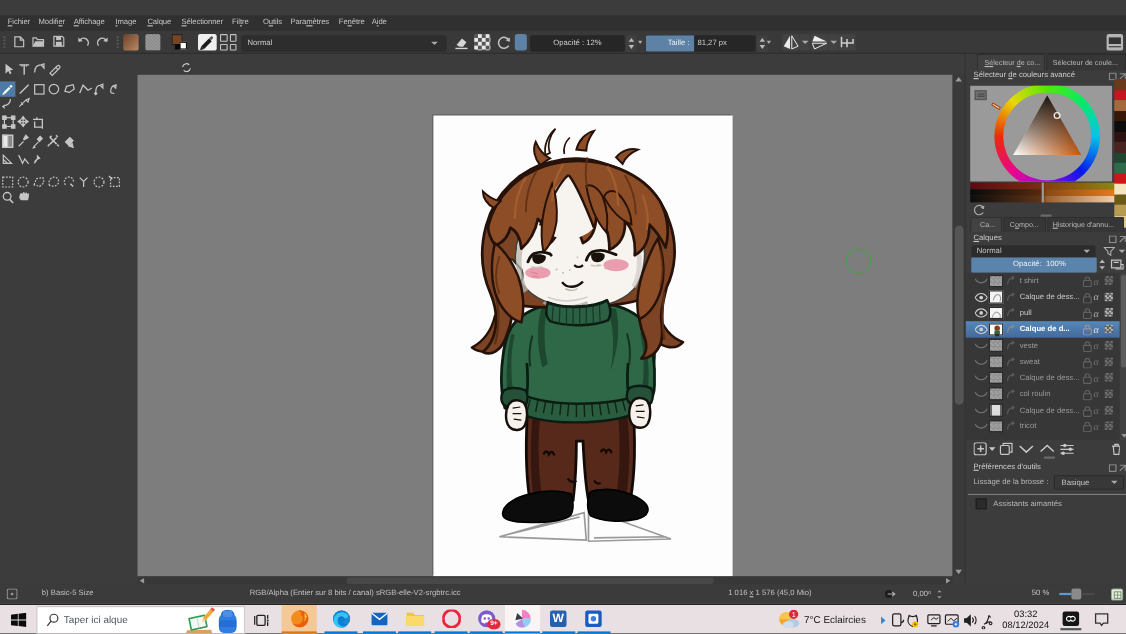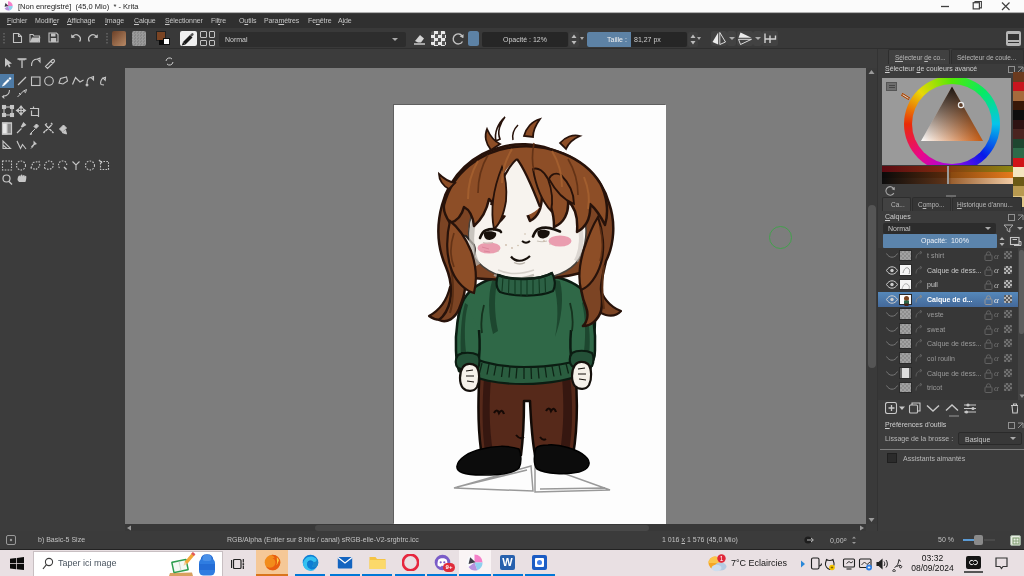--- a/index.html
+++ b/index.html
@@ -31,36 +31,20 @@
 
 .dtab{position:absolute;background:#3a3a3a;border:1px solid #2d2d2d;border-bottom:none;border-radius:2px 2px 0 0;color:#b9b9b9;font-size:6.5px;text-align:center}
 .hdr{position:absolute;color:#cecece;font-size:7px;white-space:nowrap}
 .combo{position:absolute;background:#2c2c2c;border-radius:2px;color:#c6c6c6;font-size:7px}
 .larrow{position:absolute;right:3px;top:50%;margin-top:-1.5px;width:0;height:0;border-left:3px solid transparent;border-right:3px solid transparent;border-top:3.5px solid #aaa}
 .lrow{position:absolute;left:0;width:132px;height:14.7px;font-size:7px;color:#9a9a9a}
 .lrow .nm{position:absolute;left:49px;top:4px;white-space:nowrap}
 </style></head><body>
 <div id="app">
 
-  <div id="title" class="abs">
-    <svg class="ico" style="left:3px;top:1px" width="10" height="10" viewBox="0 0 16 16">
-        <circle cx="8" cy="8" r="7.5" fill="#f9f9fb"></circle>
-        <path d="M8 .5a7.5 7.5 0 0 1 7.5 7.5L8 8z" fill="#f580c8"></path>
-        <path d="M15.5 8a7.5 7.5 0 0 1-5 7L8 8z" fill="#8fd0ef"></path>
-        <path d="M10.5 15a7.5 7.5 0 0 1-8-3L8 8z" fill="#b591dd"></path>
-        <path d="M4 3.2l4.8 4.6-6.3 1.4z" fill="#3c3c46"></path>
-      </svg>
-    <span class="txt" style="left:18px;top:2px">[Non enregistré]&nbsp; (45,0 Mio)&nbsp; * - Krita</span>
-    <svg class="ico" style="left:935px;top:0" width="85" height="13" viewBox="0 0 85 13">
-        <path d="M6 6.5h8" stroke="#404040" stroke-width="1.3" fill="none"></path>
-        <rect x="38.2" y="2.7" width="6.2" height="6.2" fill="none" stroke="#404040" stroke-width="1.2"></rect>
-        <path d="M40 2.7v-1.2h6.4v6.4h-1.6" fill="none" stroke="#404040" stroke-width="1.1"></path>
-        <path d="M67 2.5l7.5 7.5m0-7.5L67 10" stroke="#404040" stroke-width="1.2"></path>
-      </svg>
-  </div>
 
   <div id="menubar" class="abs">
     <span style="left:7px"><u>F</u>ichier</span>
     <span style="left:35px">Modifi<u>e</u>r</span>
     <span style="left:67px"><u>A</u>ffichage</span>
     <span style="left:105px"><u>I</u>mage</span>
     <span style="left:134px"><u>C</u>alque</span>
     <span style="left:165px"><u>S</u>électionner</span>
     <span style="left:211px">Fil<u>t</u>re</span>
     <span style="left:239px">O<u>u</u>tils</span>
@@ -742,21 +726,21 @@
 
   <div id="taskbar" class="abs">
     <svg class="ico" style="left:10px;top:7px" width="14" height="13" viewBox="0 0 14 13">
         <path d="M0 1.8L6.2 1v5.2H0zM6.9 0.9L14 0v6.2H6.9zM0 7h6.2v5.2L0 11.4zM6.9 7H14v6L6.9 12.2z" fill="#0b0b0b"></path>
       </svg>
     <div class="abs" style="left:33px;top:1px;width:190px;height:26px;background:#fff;border:1px solid #c8bfc2"></div>
     <svg class="ico" style="left:42px;top:7px" width="12" height="13" viewBox="0 0 12 13">
         <circle cx="7" cy="5" r="3.6" fill="none" stroke="#3c3c3c" stroke-width="1.1"></circle>
         <path d="M4.4 7.6L1 12" stroke="#3c3c3c" stroke-width="1.2"></path>
       </svg>
-    <span class="txt" style="left:58px;top:8px;font-size:9px;color:#4a5560">Taper ici mage</span>
+    <span class="txt" style="left:58px;top:8px;font-size:9px;color:#4a5560">Taper ici alque</span>
     <svg class="ico" style="left:168px;top:2px" width="55" height="25" viewBox="0 0 55 25">
       <path d="M2 21l22-.5 1 3.5H1z" fill="#d9a05f"></path>
       <g transform="rotate(-12 12 14)">
           <rect x="4" y="8" width="16" height="12" rx="1" fill="#2e9e4f"></rect>
           <rect x="5.5" y="9.5" width="13" height="9" fill="#f4f9f4"></rect>
           <path d="M12 9.5v9" stroke="#cfd8cf" stroke-width="1"></path>
         </g>
       <g transform="rotate(40 22 8)">
           <rect x="19" y="1" width="3.4" height="12" fill="#f2a93b"></rect>
           <path d="M19 13l1.7 3.6 1.7-3.6z" fill="#f5cf9e"></path>
@@ -851,21 +835,21 @@
         <path d="M67 6.5h2l3-2.8v8.6l-3-2.8h-2z" fill="#1f1f1f"></path>
         <path d="M74 5.5c1 1.2 1 3.3 0 4.5M76 4c1.8 2 1.8 6 0 7.5" stroke-width="1"></path>
         <path d="M84.5 11.5c3-1 4-4.5 4.5-8M89 3.5l1.5 2M84 13.5a1.2 1.2 0 1 0 .1 0M90.5 9.5a1.2 1.2 0 1 0 .1 0M91 9.5c-1.5-.5-3.5 0-4.5 1.5" stroke-width="1"></path>
       </g>
       <circle cx="22" cy="11.5" r="2.8" fill="#f5c400"></circle>
         <path d="M20.8 11.5h2.4M22 10.3v2.4" stroke="#6a5500" stroke-width="0.7"></path>
       <circle cx="59" cy="11.5" r="3" fill="#2f7de1"></circle>
         <path d="M57.7 11.5h2.6M59 10.2v2.6" stroke="#fff" stroke-width="0.8"></path>
     </svg>
     <div class="txt" style="left:905px;top:3px;width:55px;text-align:center;font-size:8.5px;color:#111">03:32</div>
-    <div class="txt" style="left:905px;top:13px;width:55px;text-align:center;font-size:8.5px;color:#111">08/09/2024</div>
+    <div class="txt" style="left:905px;top:13px;width:55px;text-align:center;font-size:8.5px;color:#111">08/12/2024</div>
     <div class="abs" style="left:966px;top:6px;width:15px;height:13px;background:#151515;border-radius:2px"><svg width="15" height="13">
           <path d="M3.5 6.5a2.2 2.2 0 0 1 4-1.2 2.2 2.2 0 0 1 4 1.2 2.2 2.2 0 0 1-4 1.2 2.2 2.2 0 0 1-4-1.2z" fill="none" stroke="#fff" stroke-width="1"></path>
         </svg></div>
     <div class="abs" style="left:964px;top:21px;width:19px;height:1.5px;background:#555"></div>
     <svg class="ico" style="left:994px;top:6px" width="15" height="15" viewBox="0 0 15 15">
         <path d="M2 2h11v8.5H9l-1.5 2-1.5-2H2z" fill="none" stroke="#333" stroke-width="1.2"></path>
       </svg>
   </div>
 </div>
 

